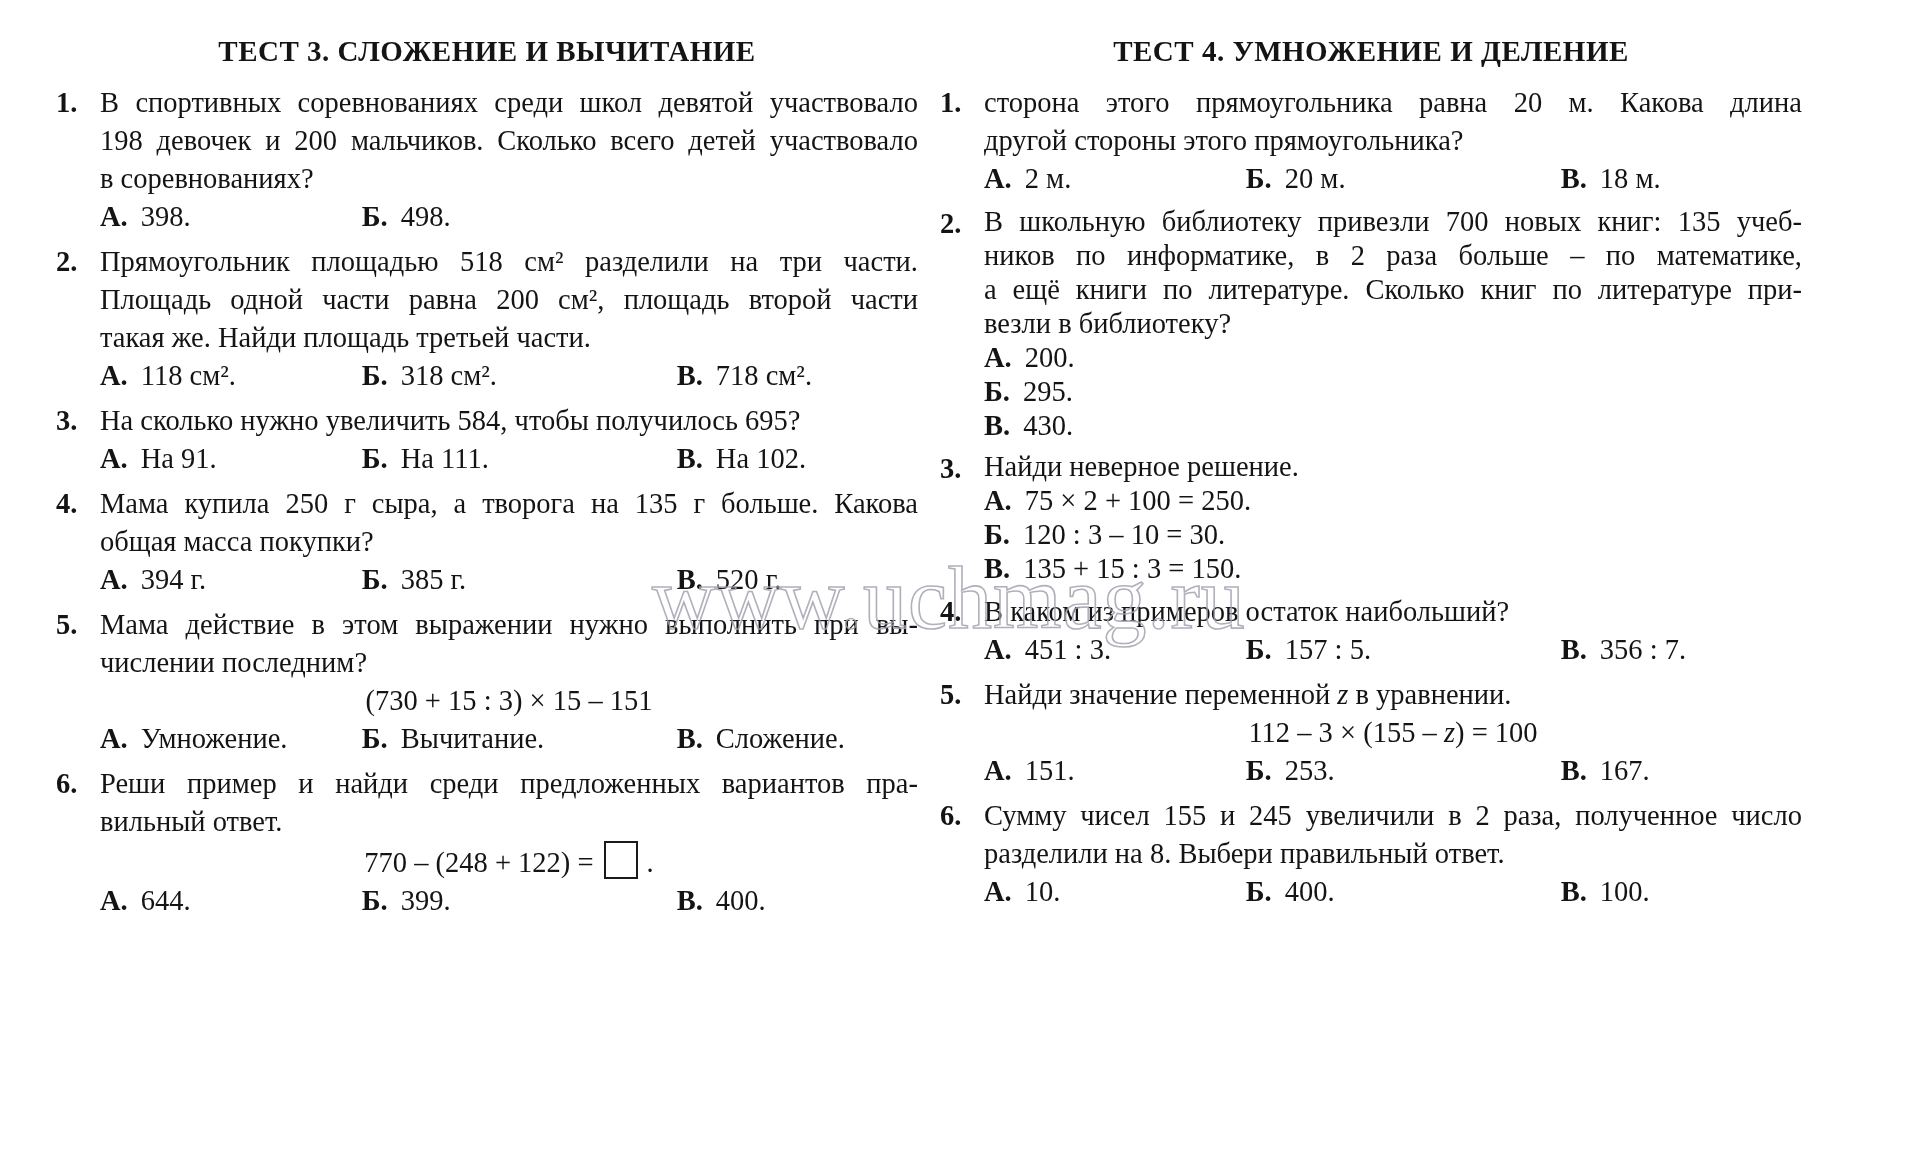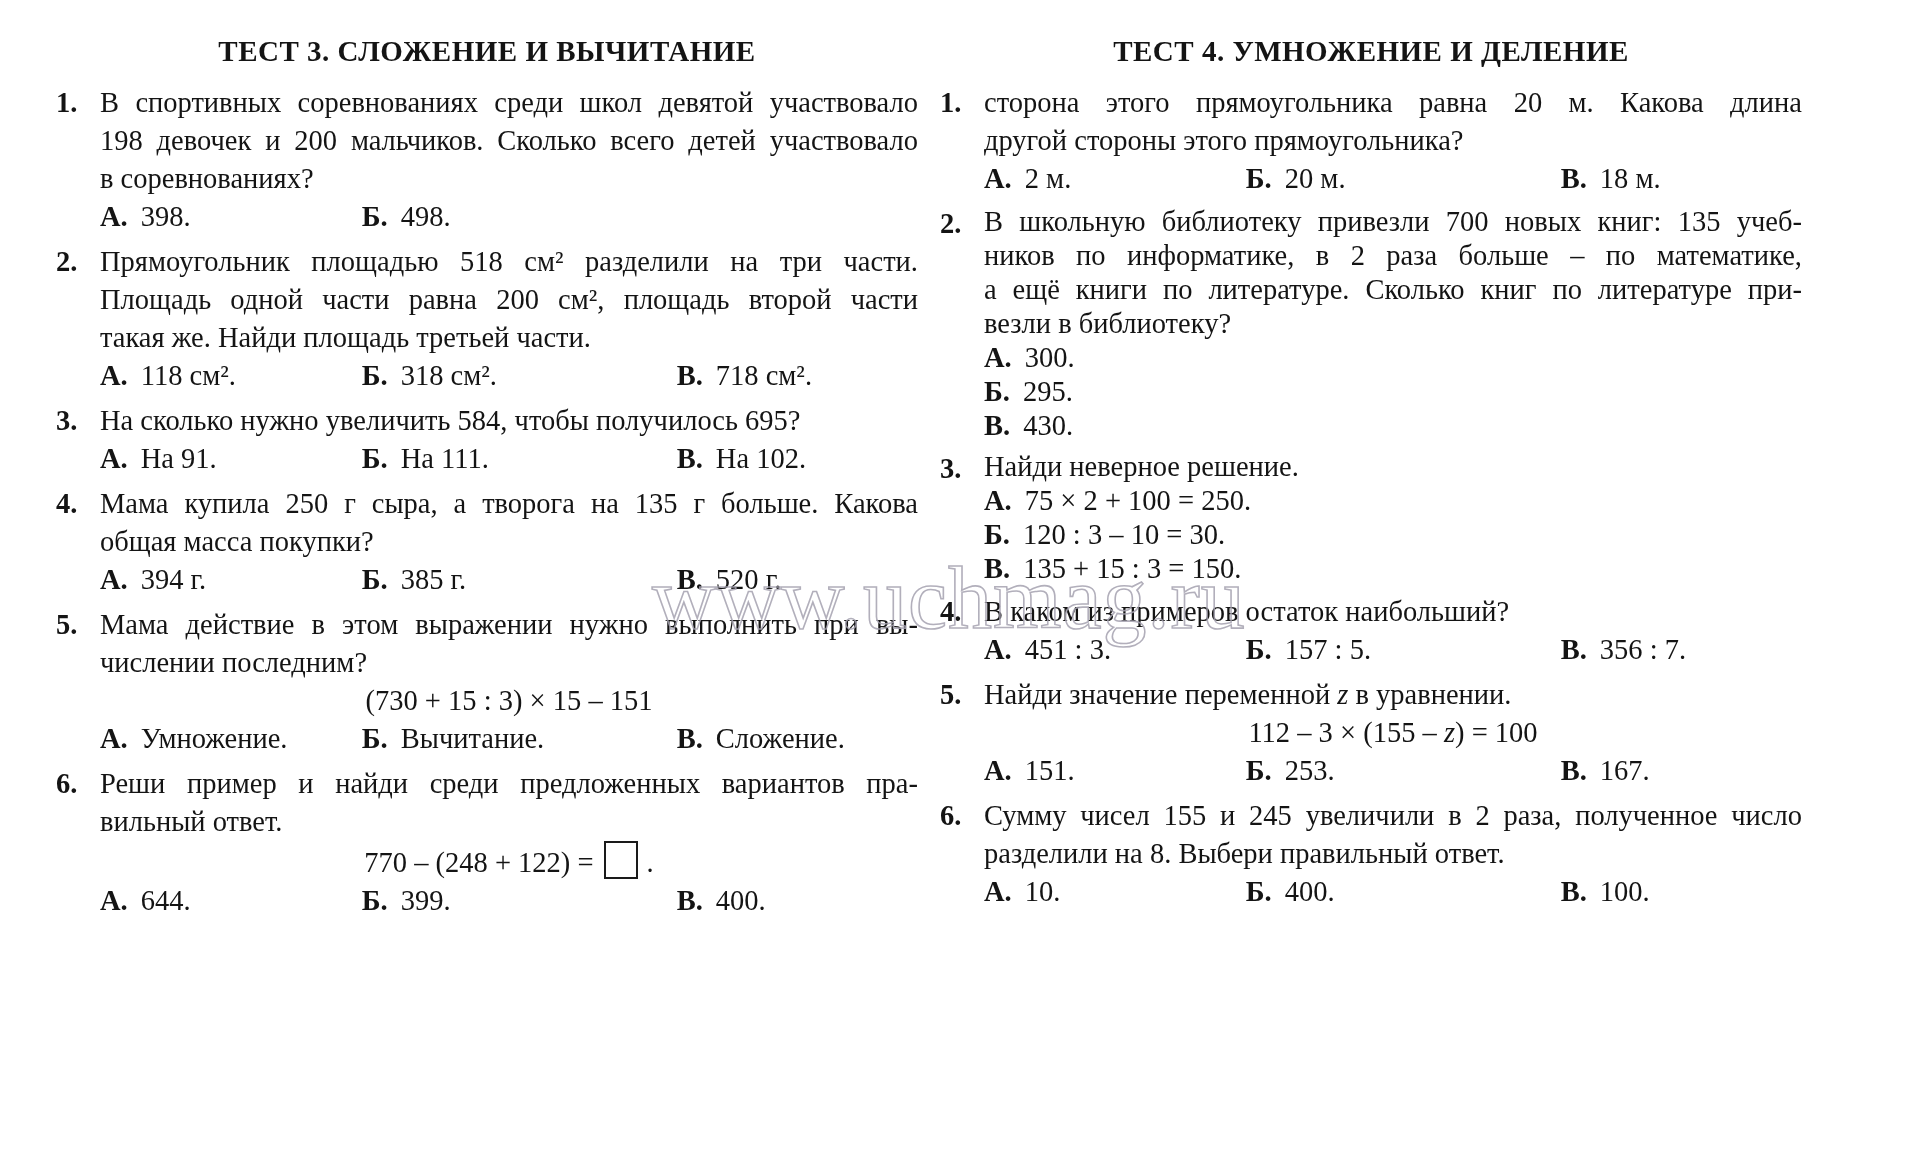--- a/index.html
+++ b/index.html
@@ -128,21 +128,21 @@
       <div class="ans"><span class="al">В.</span><span>18 м.</span></div>
     </div>
   </div>
 
   <div class="q ans-list">
     <span class="qnum">2.</span>
     <div class="line just">В школьную библиотеку привезли 700 новых книг: 135 учеб-</div>
     <div class="line just">ников по информатике, в 2 раза больше – по математике,</div>
     <div class="line just">а ещё книги по литературе. Сколько книг по литературе при-</div>
     <div class="line">везли в библиотеку?</div>
-    <div class="line"><span class="al">А.</span><span>300.</span></div>
+    <div class="line"><span class="al">А.</span><span>200.</span></div>
     <div class="line"><span class="al">Б.</span><span>295.</span></div>
     <div class="line"><span class="al">В.</span><span>430.</span></div>
   </div>
 
   <div class="q ans-list">
     <span class="qnum">3.</span>
     <div class="line">Найди неверное решение.</div>
     <div class="line"><span class="al">А.</span><span>75 × 2 + 100 = 250.</span></div>
     <div class="line"><span class="al">Б.</span><span>120 : 3 – 10 = 30.</span></div>
     <div class="line"><span class="al">В.</span><span>135 + 15 : 3 = 150.</span></div>

